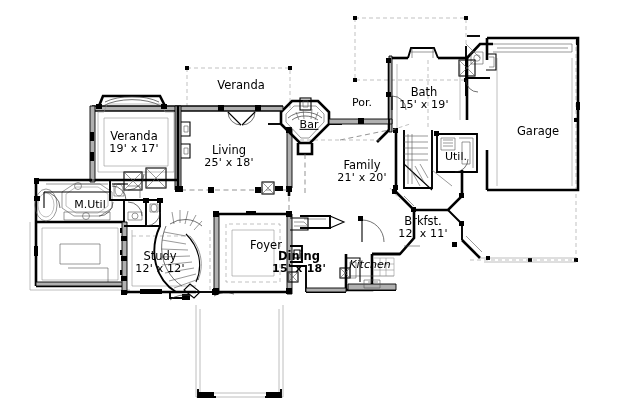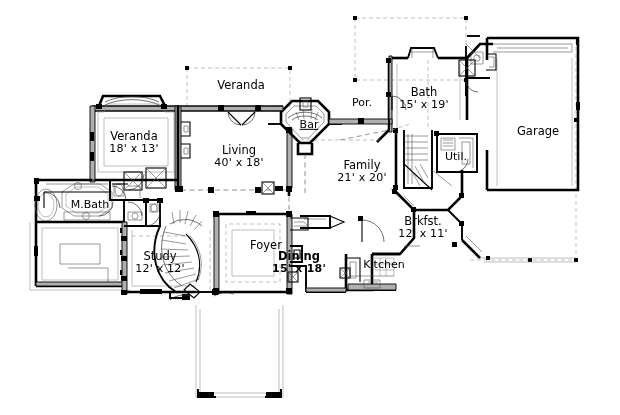--- a/index.html
+++ b/index.html
@@ -463,26 +463,26 @@
 
   </svg>
 
   <div class="room-label" style="left:241px; top:85px;">
     <span class="rl-name">Veranda</span>
     <span class="rl-dims"></span>
   </div>
 
   <div class="room-label" style="left:134px; top:143px;">
     <span class="rl-name">Veranda</span>
-    <span class="rl-dims">18' x 13'</span>
-  </div>
-
-  <div class="room-label" style="left:239px; top:157px;">
+    <span class="rl-dims">19' x 17'</span>
+  </div>
+
+  <div class="room-label" style="left:229px; top:157px;">
     <span class="rl-name">Living</span>
-    <span class="rl-dims">40' x 18'</span>
+    <span class="rl-dims">25' x 18'</span>
   </div>
 
   <div class="room-label sm" style="left:309px; top:125px;text-decoration:underline;">
     <span class="rl-name">Bar</span>
     <span class="rl-dims"></span>
   </div>
 
   <div class="room-label sm" style="left:362px; top:103px;">
     <span class="rl-name">Por.</span>
     <span class="rl-dims"></span>
@@ -502,40 +502,40 @@
     <span class="rl-name">Family</span>
     <span class="rl-dims">21' x 20'</span>
   </div>
 
   <div class="room-label sm" style="left:456px; top:157px;">
     <span class="rl-name">Util.</span>
     <span class="rl-dims"></span>
   </div>
 
   <div class="room-label sm" style="left:90px; top:205px;">
-    <span class="rl-name">M.Bath</span>
+    <span class="rl-name">M.Util</span>
     <span class="rl-dims"></span>
   </div>
 
   <div class="room-label" style="left:228px; top:245px;margin-left:38px;">
     <span class="rl-name">Foyer</span>
     <span class="rl-dims"></span>
   </div>
 
   <div class="room-label" style="left:160px; top:263px;">
     <span class="rl-name">Study</span>
     <span class="rl-dims">12' x 12'</span>
   </div>
 
   <div class="room-label" style="left:299px; top:263px;font-weight:bold;">
     <span class="rl-name">Dining</span>
     <span class="rl-dims">15' x 18'</span>
   </div>
 
-  <div class="room-label sm" style="left:384px; top:265px;">
+  <div class="room-label sm" style="left:370px; top:265px;font-style:italic;">
     <span class="rl-name">Kitchen</span>
     <span class="rl-dims"></span>
   </div>
 
   <div class="room-label" style="left:423px; top:228px;">
     <span class="rl-name">Brkfst.</span>
     <span class="rl-dims">12' x 11'</span>
   </div>
 
 </div>

